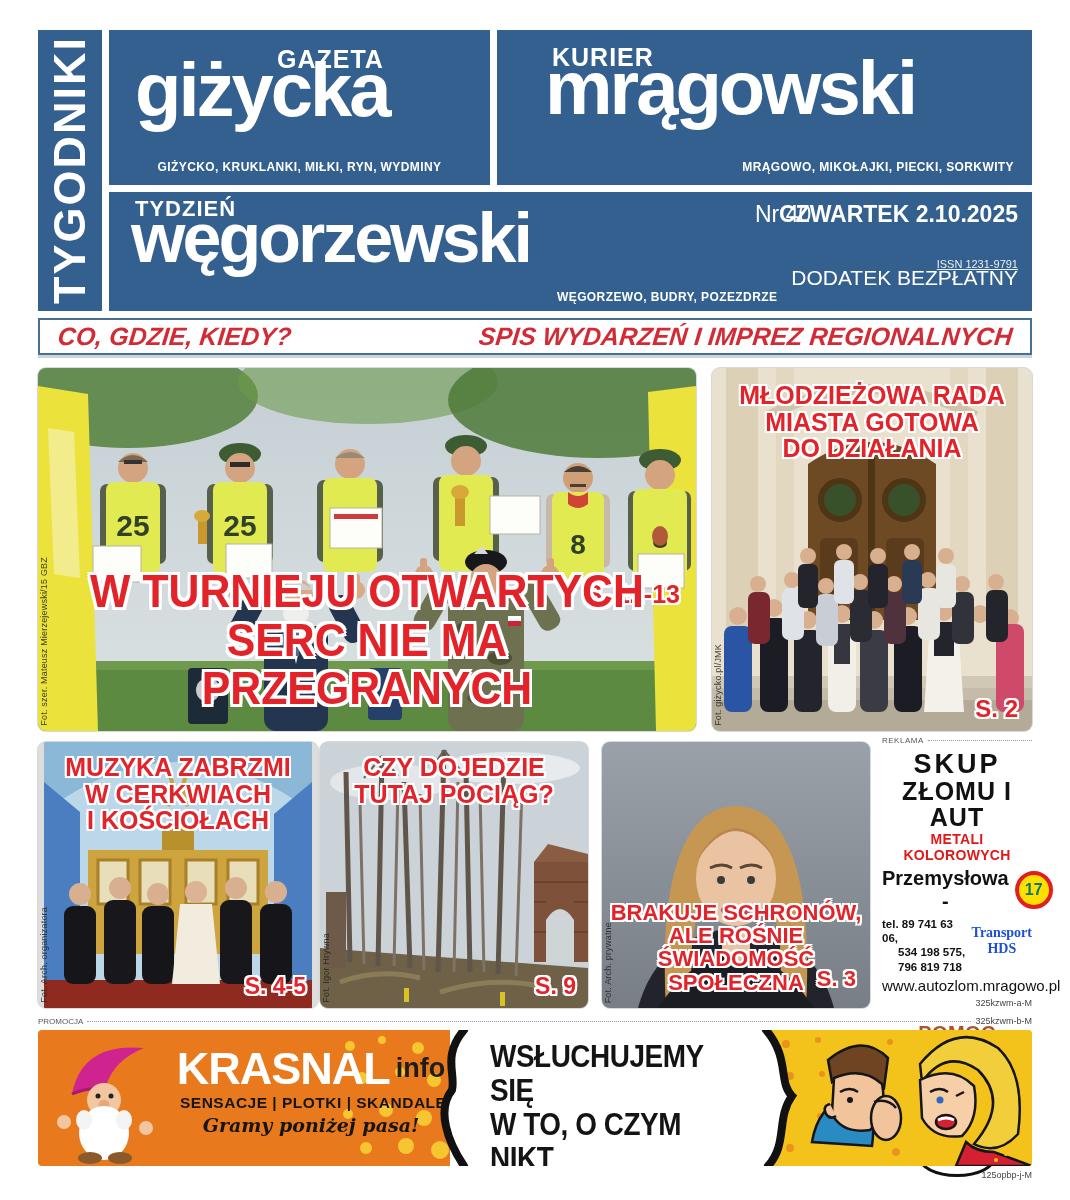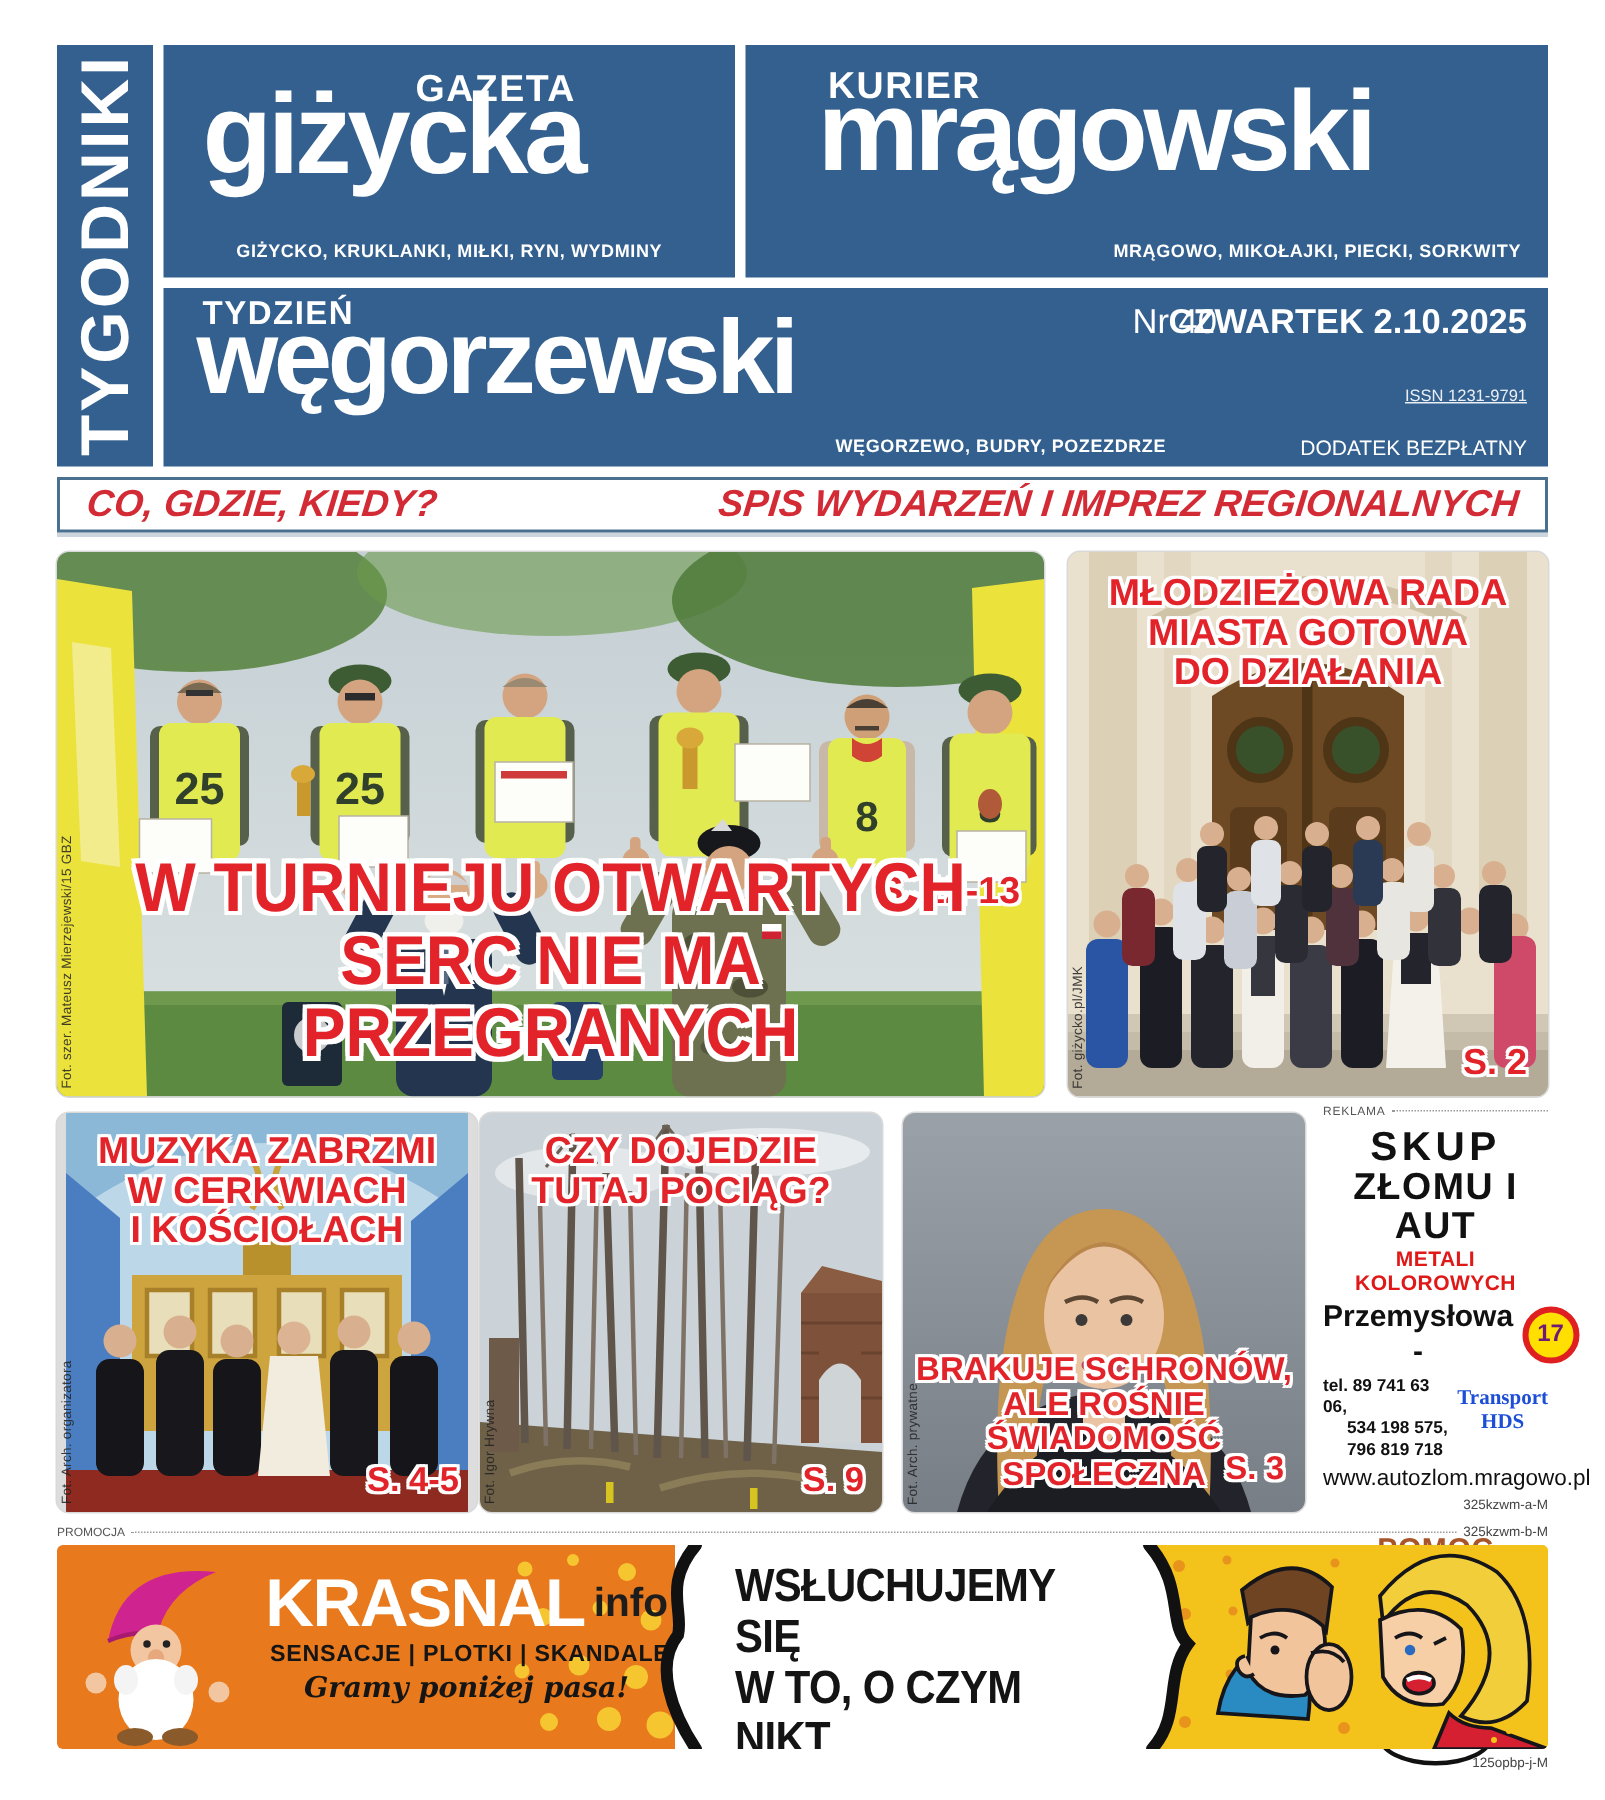--- a/index.html
+++ b/index.html
@@ -22,21 +22,21 @@
   .m-gazeta .towns{bottom:11px;width:100%;text-align:center;}
   .m-kurier .kicker{top:13px;left:55px;font-size:25px;}
   .m-kurier .name{top:22px;left:48px;font-size:76px;}
   .m-kurier .towns{bottom:11px;right:18px;}
   .m-tydzien .kicker{top:4px;left:26px;font-size:22px;}
   .m-tydzien .name{top:13px;left:22px;font-size:70px;}
   .m-tydzien .towns{bottom:7px;left:448px;}
   .m-tydzien .issue{position:absolute;top:9px;left:646px;font-size:23px;font-weight:400;}
   .m-tydzien .date{position:absolute;top:9px;right:14px;font-size:23px;font-weight:700;}
   .m-tydzien .issn{position:absolute;top:66px;right:14px;font-size:11px;font-weight:300;opacity:.9;text-decoration:underline;}
-  .m-tydzien .supplement{position:absolute;top:98px;right:14px;font-size:14px;font-weight:400;}
+  .m-tydzien .supplement{position:absolute;top:74px;right:14px;font-size:21px;font-weight:400;}
 
   
   .events{left:38px;top:318px;width:994px;height:37px;border:2px solid #49718f;background:#fff;
           box-shadow:0 3px 0 #ccd5dd;display:flex;align-items:center;justify-content:space-between;
           padding:0 18px;box-sizing:border-box;}
   .events span{font-style:italic;font-weight:700;font-size:25px;color:#d32b35;transform:skewX(-6deg);white-space:nowrap;}
 
   
   .story{position:absolute;border-radius:8px;overflow:hidden;box-shadow:0 0 0 1px #d9d9d9;background:#ddd;}
   .story svg.photo{position:absolute;left:0;top:0;width:100%;height:100%;display:block;}
@@ -65,21 +65,21 @@
 
   
   .ad-col{left:882px;top:736px;width:150px;position:absolute;}
   .label-row{display:flex;align-items:center;gap:4px;font-size:8px;color:#555;letter-spacing:.5px;}
   .dotted{flex:1;border-top:1px dotted #999;}
   .scrap{text-align:center;color:#111;margin-top:6px;}
   .skup1{font-size:27px;font-weight:900;letter-spacing:3px;line-height:1;}
   .skup2{font-size:25px;font-weight:900;letter-spacing:1px;line-height:1.05;}
   .metali{font-size:14px;font-weight:800;color:#e01818;letter-spacing:.3px;}
   .street-row{display:flex;align-items:center;gap:6px;font-size:20px;font-weight:800;margin-top:4px;}
-  .sign17{width:30px;height:30px;border-radius:50%;background:#ffdf00;border:4px solid #e02020;color:#701a75;
+  .sign17{width:30px;height:30px;border-radius:50%;background:#ffdf00;border:4px solid #e02020;color:#0f766e;
           font-weight:800;font-size:16px;display:flex;align-items:center;justify-content:center;flex:0 0 auto;}
   .contact-row{display:flex;justify-content:space-between;margin-top:4px;text-align:left;}
   .phones{font-size:11.5px;font-weight:700;line-height:1.25;}
   .phones div:nth-child(2),.phones div:nth-child(3){padding-left:16px;}
   .transport{color:#1d4ed8;font-weight:800;font-size:14px;text-align:center;line-height:1.15;margin-top:8px;font-family:Liberation Serif, serif;}
   .website{font-size:15px;font-weight:400;margin-top:3px;}
   .ad-code{font-size:9px;color:#444;text-align:right;margin-top:4px;}
   .tow{text-align:center;margin-top:14px;}
   .tow-title{font-size:20px;font-weight:900;color:#a8552a;letter-spacing:.4px;}
   .tow-phone{font-size:27px;font-weight:900;color:#a8552a;line-height:1.1;}

